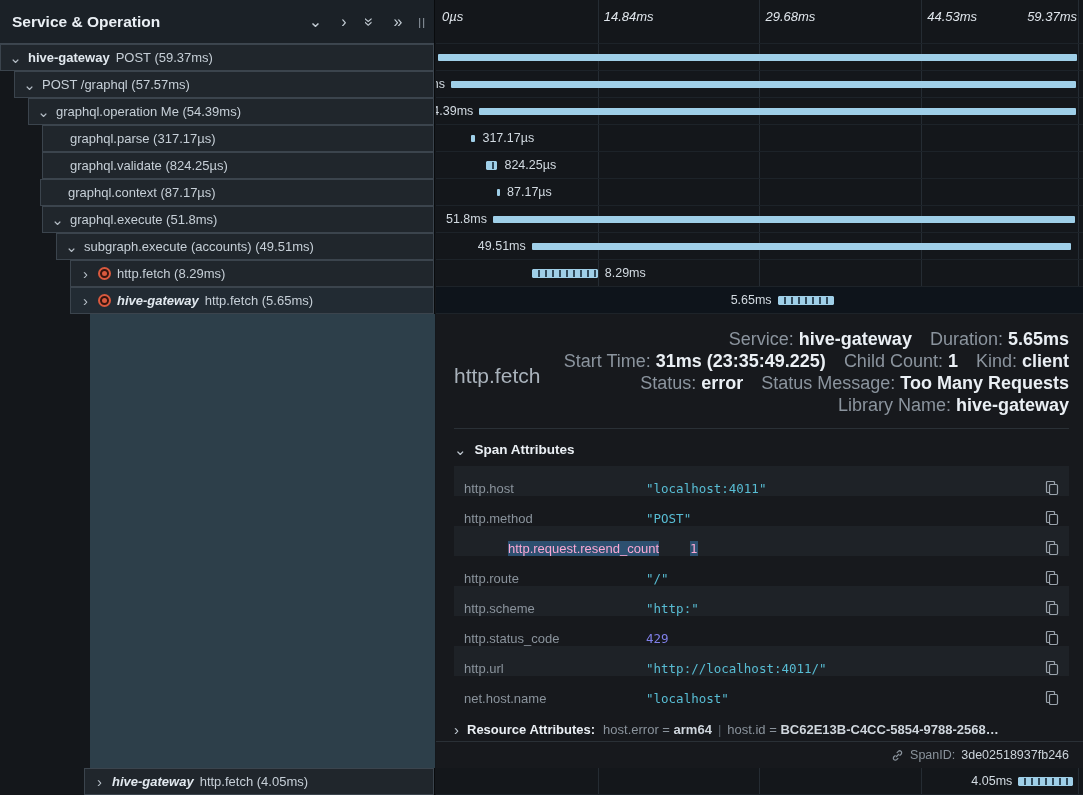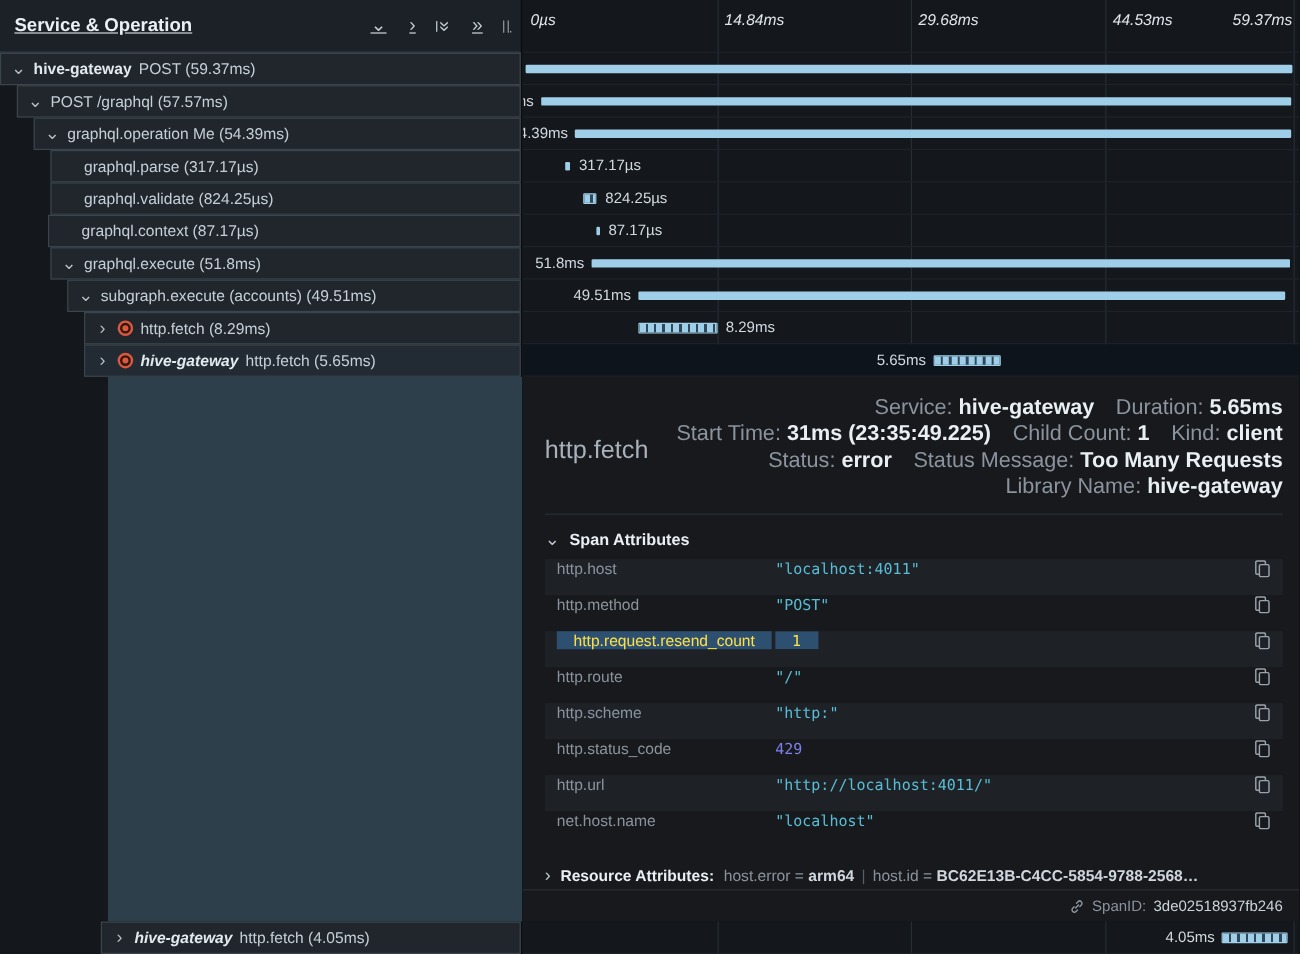--- a/index.html
+++ b/index.html
@@ -6,21 +6,21 @@
   html,body { background:#0d0f12; }
   body { font-family:"Liberation Sans", sans-serif; }
 
   .app { position:relative; width:1083px; height:795px; background:#14171b; overflow:hidden;
          color:#cdd5dc; font-size:13px; }
 
   
   .left { position:absolute; left:0; top:0; width:435px; height:795px;
           background:#14171b; border-right:1px solid #090b0d; }
   .left-header { position:absolute; top:0; left:0; right:0; height:44px; background:#1b2127;
-                 border-bottom:1px solid #3d464f; display:flex; align-items:center; padding:0 8px 0 12px;text-decoration:underline; }
+                 border-bottom:1px solid #3d464f; display:flex; align-items:center; padding:0 8px 0 12px; }
   .lh-title { font-weight:700; font-size:15.5px; color:#eaeff4; white-space:nowrap; }
   .lh-icons { margin-left:auto; display:flex; align-items:center; gap:19px; margin-right:16px; }
   .hicon { color:#c2cbd3; font-size:16px; line-height:1; cursor:pointer; display:inline-block; }
   .hicon.rot { transform:rotate(90deg); }
   .resize { color:#9aa3ac; font-size:11px; letter-spacing:1px; cursor:col-resize; }
 
   #tree-rows { position:absolute; top:44px; left:0; right:0; }
   .tree-row { height:27px; background:#20262c; border:1px solid #3b444d; display:flex;
               align-items:center; gap:6px; padding:0 8px; white-space:nowrap; overflow:hidden;
               cursor:pointer; }
@@ -64,28 +64,28 @@
           color:#8b949e; line-height:22px; }
   .meta-line { display:flex; gap:18px; }
   .meta .v { color:#eaeff4; font-weight:700; margin-left:5px; }
 
   .divider { border-top:1px solid #2a3036; margin:12px 14px 0 18px; }
   .attr-header { display:flex; align-items:center; gap:8px; padding:13px 0 9px 18px;
                  color:#eaeff4; font-weight:700; font-size:13.5px; cursor:pointer; }
   .chev { color:#c2cbd3; font-weight:400; font-size:15px; line-height:1; }
 
   #attr-rows { margin:0 14px 0 18px; }
-  .attr-row { display:flex; align-items:flex-start; height:30px; padding:0 10px; font-size:13px; }
+  .attr-row { display:flex; align-items:flex-end; height:30px; padding:0 10px; font-size:13px; }
   .attr-row:nth-child(odd) { background:#1e2227; }
   .attr-key { width:182px; flex:none; color:#8a939c; white-space:nowrap; }
   .attr-val { flex:1; font-family:"DejaVu Sans Mono", monospace; font-size:12.5px; white-space:nowrap;
               overflow:hidden; }
   .attr-val.string { color:#58bdd4; }
   .attr-val.number { color:#7f7fe8; }
-  .sel-text { background:#2d5070; color:#fde047; padding:0 14px; }
+  .sel-text { background:#2d5070; color:#f9a8d4; padding:0 0;margin-left:44px; }
   .copy { flex:none; width:24px; background:none; border:none; display:flex; justify-content:flex-end;
           cursor:pointer; padding:0; }
 
   .res-row { display:flex; align-items:center; gap:8px; padding:16px 14px 0 18px; font-size:13px;
              color:#8a939c; white-space:nowrap; overflow:hidden; }
   .res-title { color:#eaeff4; font-weight:700; }
   .rk { color:#8a939c; }
   .rv { color:#cfd6dd; font-weight:700; }
   .pipe { color:#565e67; padding:0 6px; }
 

